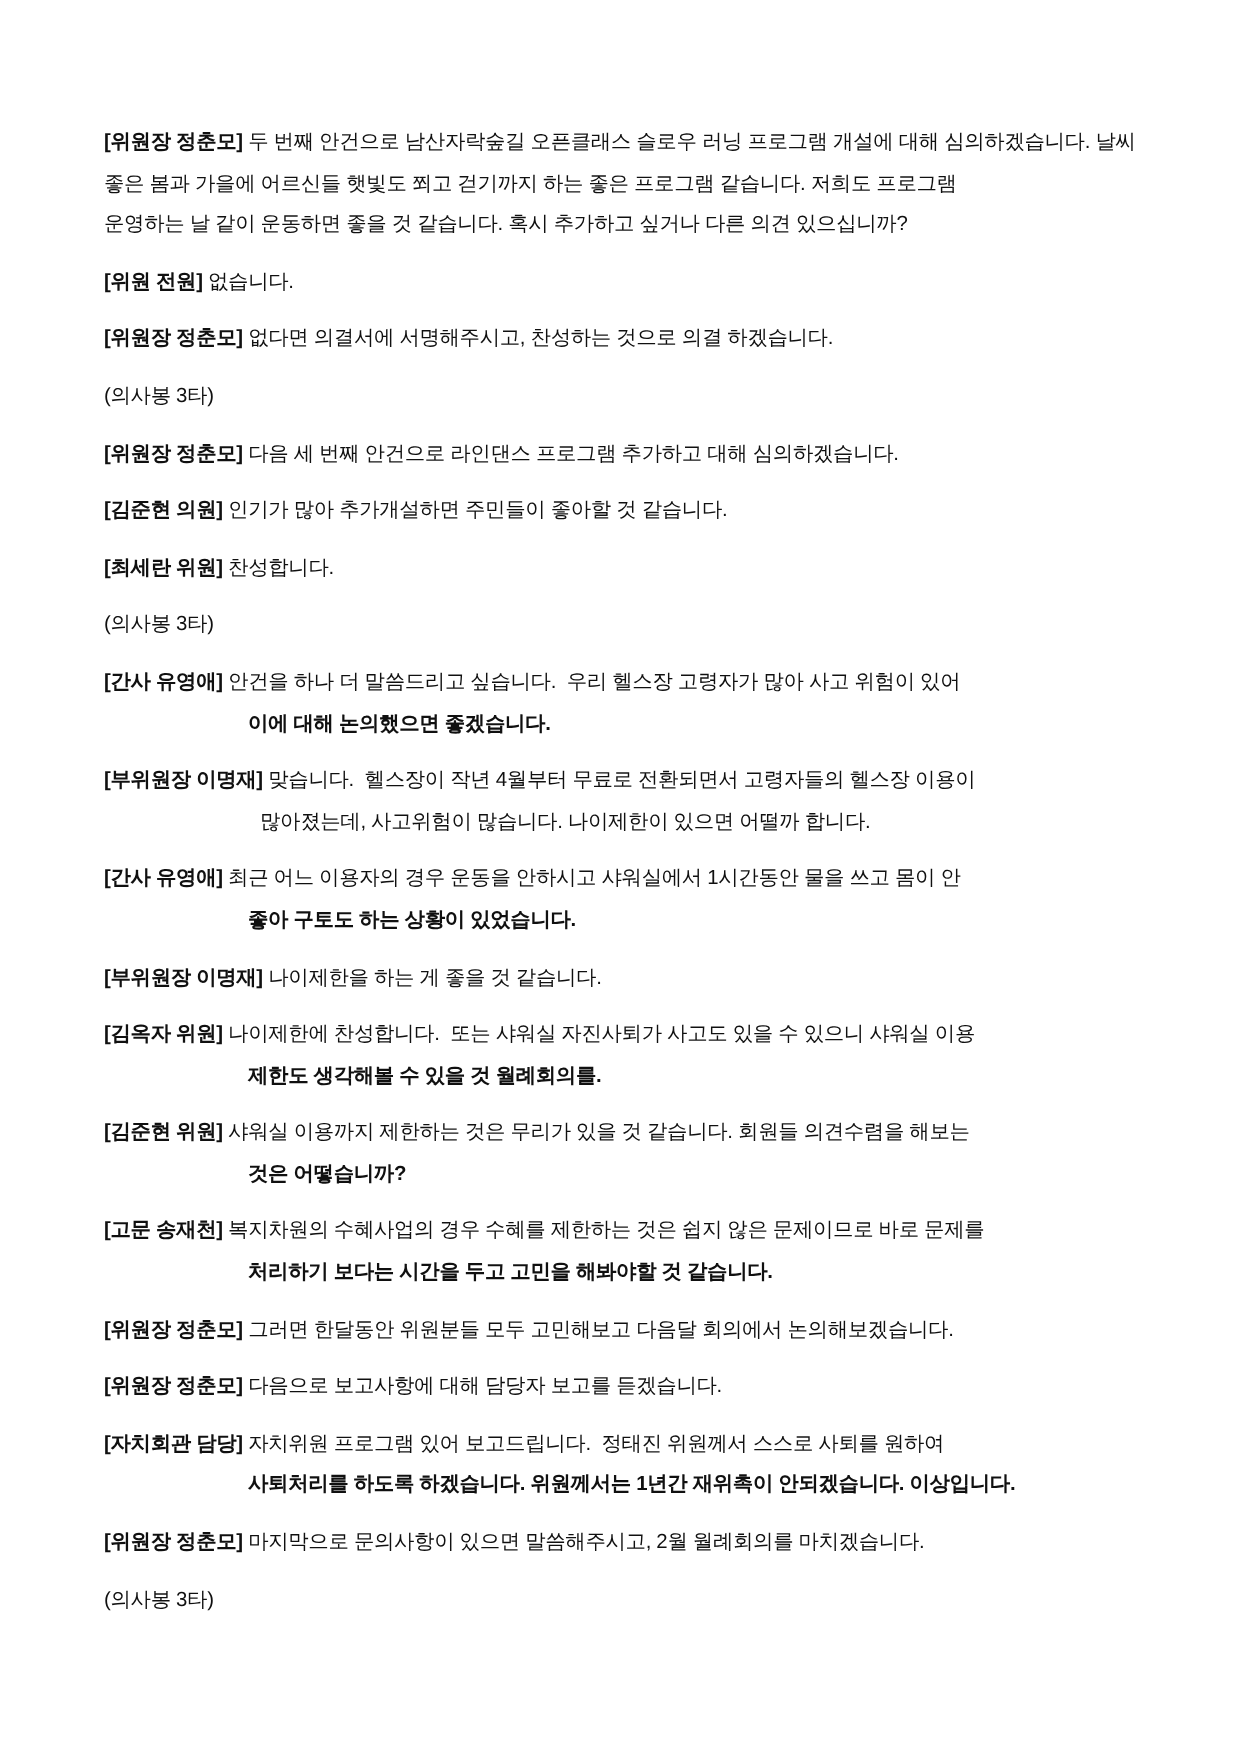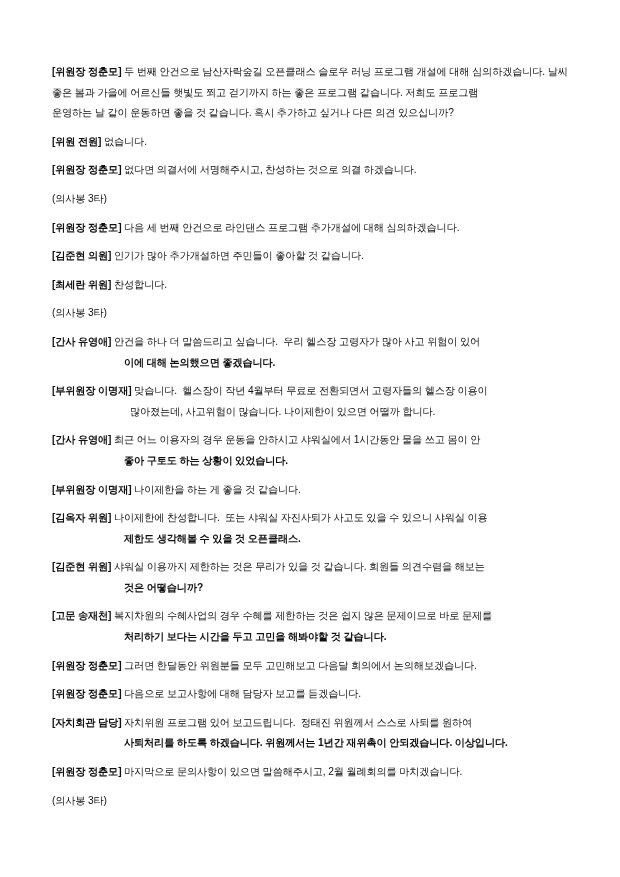--- a/index.html
+++ b/index.html
@@ -61,21 +61,21 @@
       <div class="para">
         <div class="line"><span class="speaker">[위원 전원]</span><span> 없습니다.</span></div>
       </div>
       <div class="para">
         <div class="line"><span class="speaker">[위원장 정춘모]</span><span> 없다면 의결서에 서명해주시고, 찬성하는 것으로 의결 하겠습니다.</span></div>
       </div>
       <div class="para">
         <div class="line"><span>(의사봉 3타)</span></div>
       </div>
       <div class="para">
-        <div class="line"><span class="speaker">[위원장 정춘모]</span><span> 다음 세 번째 안건으로 라인댄스 프로그램 추가개설에 대해 심의하겠습니다.</span></div>
+        <div class="line"><span class="speaker">[위원장 정춘모]</span><span> 다음 세 번째 안건으로 라인댄스 프로그램 추가하고 대해 심의하겠습니다.</span></div>
       </div>
       <div class="para">
         <div class="line"><span class="speaker">[김준현 의원]</span><span> 인기가 많아 추가개설하면 주민들이 좋아할 것 같습니다.</span></div>
       </div>
       <div class="para">
         <div class="line"><span class="speaker">[최세란 위원]</span><span> 찬성합니다.</span></div>
       </div>
       <div class="para">
         <div class="line"><span>(의사봉 3타)</span></div>
       </div>
@@ -89,21 +89,21 @@
       </div>
       <div class="para">
         <div class="line"><span class="speaker">[간사 유영애]</span><span> 최근 어느 이용자의 경우 운동을 안하시고 샤워실에서 1시간동안 물을 쓰고 몸이 안</span></div>
         <div class="line indent-1"><span>좋아 구토도 하는 상황이 있었습니다.</span></div>
       </div>
       <div class="para">
         <div class="line"><span class="speaker">[부위원장 이명재]</span><span> 나이제한을 하는 게 좋을 것 같습니다.</span></div>
       </div>
       <div class="para">
         <div class="line"><span class="speaker">[김옥자 위원]</span><span> 나이제한에 찬성합니다.  또는 샤워실 자진사퇴가 사고도 있을 수 있으니 샤워실 이용</span></div>
-        <div class="line indent-1"><span>제한도 생각해볼 수 있을 것 오픈클래스.</span></div>
+        <div class="line indent-1"><span>제한도 생각해볼 수 있을 것 월례회의를.</span></div>
       </div>
       <div class="para">
         <div class="line"><span class="speaker">[김준현 위원]</span><span> 샤워실 이용까지 제한하는 것은 무리가 있을 것 같습니다. 회원들 의견수렴을 해보는</span></div>
         <div class="line indent-1"><span>것은 어떻습니까?</span></div>
       </div>
       <div class="para">
         <div class="line"><span class="speaker">[고문 송재천]</span><span> 복지차원의 수혜사업의 경우 수혜를 제한하는 것은 쉽지 않은 문제이므로 바로 문제를</span></div>
         <div class="line indent-1"><span>처리하기 보다는 시간을 두고 고민을 해봐야할 것 같습니다.</span></div>
       </div>
       <div class="para">

